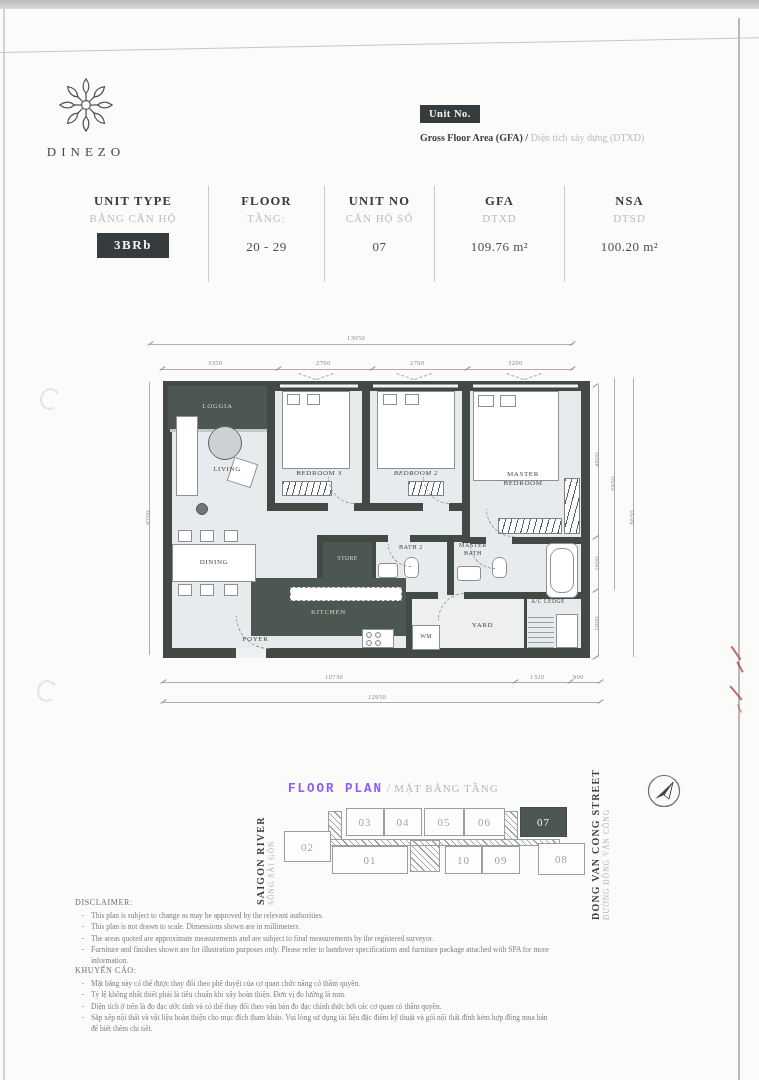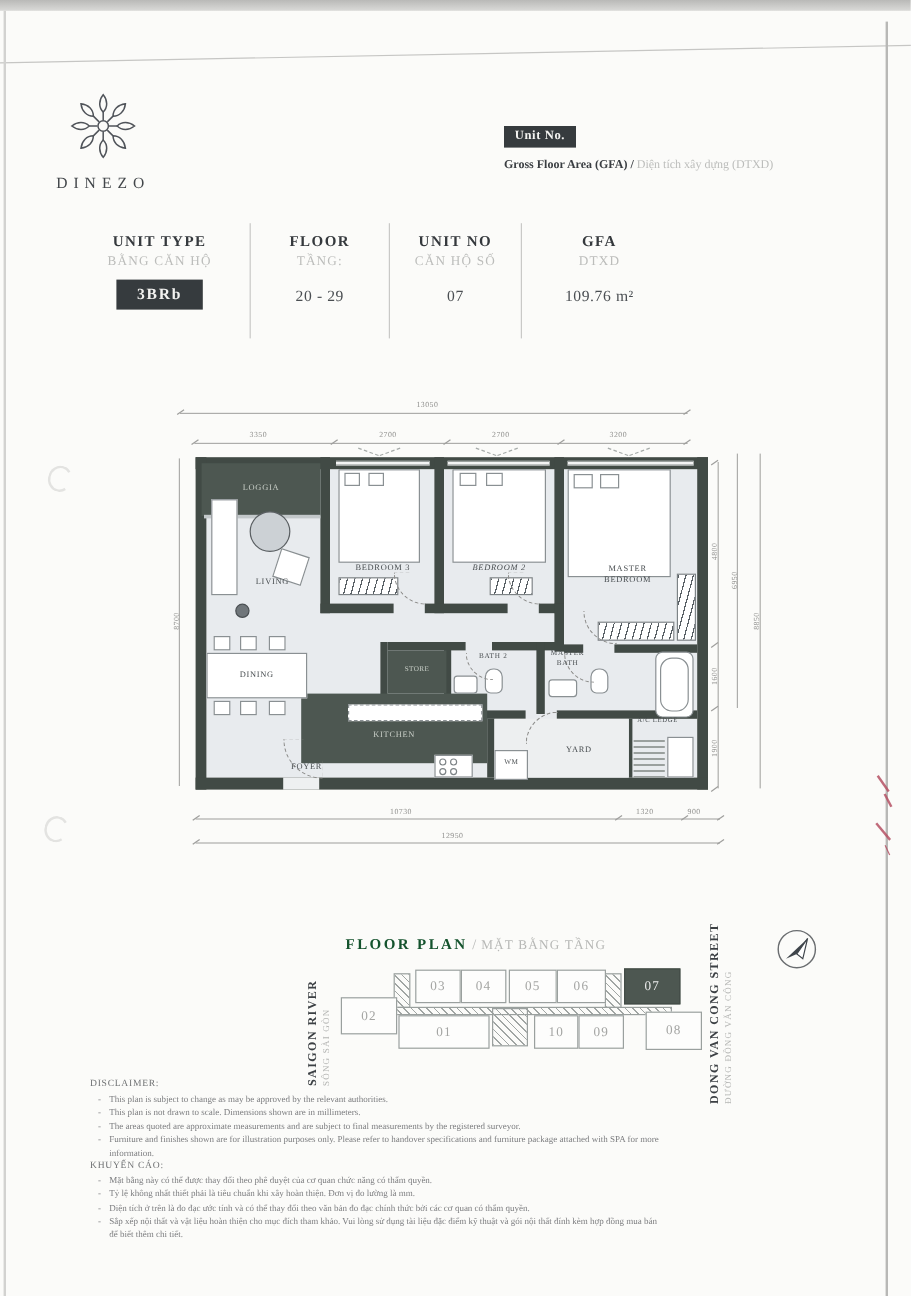--- a/index.html
+++ b/index.html
@@ -36,21 +36,21 @@
   .rlabel{position:absolute;font-size:7px;letter-spacing:.6px;color:#474c4f;text-align:center;line-height:1.25;}
   .rlabel.dk{color:#c9cfc8;}
   .furn{position:absolute;background:#fff;border:1px solid #8a9093;box-sizing:border-box;}
   .zig{position:absolute;background:repeating-linear-gradient(105deg,#596065 0 1px,rgba(0,0,0,0) 1px 6px),#fff;border:1px solid #7d8386;box-sizing:border-box;}
   .arc{position:absolute;border-left:1px dashed #8f8f8d;border-bottom:1px dashed #8f8f8d;border-bottom-left-radius:100%;}
   .wv{position:absolute;width:18px;height:0;border-top:1px dashed #a6aba9;}
   .winstrip{position:absolute;height:4px;background:#f3f4f4;border-top:1px solid #9aa09e;border-bottom:1px solid #9aa09e;box-sizing:border-box;}
   .burner{position:absolute;width:6px;height:6px;border:1px solid #7d8386;border-radius:50%;box-sizing:border-box;background:#fff;}
   .hatchH{position:absolute;background:repeating-linear-gradient(0deg,#9aa09e 0 1px,rgba(0,0,0,0) 1px 5px);}
   
-  .kp-title-en{font-size:12.5px;font-weight:bold;letter-spacing:2px;color:#14532d;}
+  .kp-title-en{font-size:12.5px;font-weight:bold;letter-spacing:2px;color:#8b5cf6;font-family:Liberation Mono, monospace;}
   .kp-sep{font-size:12px;color:#b7b8b6;margin:0 4px;}
   .kp-title-vn{font-size:11px;letter-spacing:1px;color:#b7b8b6;}
   .kunit{position:absolute;background:#fdfdfc;border:1px solid #9aa09e;box-sizing:border-box;display:flex;align-items:center;justify-content:center;font-size:11px;color:#a4a5a3;letter-spacing:1px;}
   .kunit.hl{background:#4d5751;color:#eceded;border-color:#434c47;}
   .hatch{position:absolute;background:repeating-linear-gradient(45deg,#a0a5a3 0 1px,rgba(0,0,0,0) 1px 4.5px);border:1px solid #9aa09e;box-sizing:border-box;}
   .vlabel{position:absolute;transform:rotate(-90deg);transform-origin:0 0;white-space:nowrap;}
   .vl-en{font-size:10px;font-weight:bold;letter-spacing:1.2px;color:#3c4044;}
   .vl-vn{font-size:7.5px;letter-spacing:1px;color:#b5b6b4;margin-top:1px;}
   
   .note{position:absolute;width:480px;}
@@ -135,20 +135,25 @@
     </div>
     <div class="spec-col" style="width:110px;">
       <div class="spec-en">UNIT NO</div>
       <div class="spec-vn">CĂN HỘ SỐ</div>
       <div class="spec-value">07</div>
     </div>
     <div class="spec-col" style="width:130px;">
       <div class="spec-en">GFA</div>
       <div class="spec-vn">DTXD</div>
       <div class="spec-value">109.76 m²</div>
+    </div>
+    <div class="spec-col" style="width:130px;">
+      <div class="spec-en">NSA</div>
+      <div class="spec-vn">DTSD</div>
+      <div class="spec-value">100.20 m²</div>
     </div>
   </div>
 
   <div class="plan">
 
     <div class="dl" style="left:10px;top:14px;width:423px;height:1px;"></div>
     <span class="tick" style="left:10px;top:10px;"></span>
       <span class="tick" style="left:432px;top:10px;"></span>
     <div class="dim" style="left:207px;top:4px;">13050</div>
     <div class="dl" style="left:22px;top:39px;width:411px;height:1px;"></div>
@@ -287,21 +292,21 @@
     <div class="arc" style="left:346px;top:179px;width:27px;height:27px;"></div>
     <div class="arc" style="left:248px;top:214px;width:22px;height:22px;"></div>
     <div class="arc" style="left:330px;top:214px;width:24px;height:24px;"></div>
     <div class="arc" style="left:298px;top:263px;width:26px;height:26px;transform:scaleY(-1);"></div>
     <div class="fill" style="left:96px;top:318px;width:30px;height:10px;background:#eef0f1;"></div>
     <div class="arc" style="left:96px;top:286px;width:32px;height:32px;"></div>
 
     <div class="rlabel" style="left:135px;top:139px;width:88px;">BEDROOM 3</div>
     <div class="rlabel" style="left:230px;top:139px;width:92px;font-style:italic;">BEDROOM 2</div>
     <div class="rlabel" style="left:352px;top:140px;width:62px;">MASTER BEDROOM</div>
-    <div class="rlabel" style="left:52px;top:151px;width:70px;">LIVING</div>
+    <div class="rlabel" style="left:52px;top:135px;width:70px;">LIVING</div>
     <div class="rlabel" style="left:32px;top:228px;width:84px;">DINING</div>
     <div class="rlabel" style="left:88px;top:305px;width:55px;">FOYER</div>
     <div class="rlabel" style="left:236px;top:214px;width:70px;font-size:6px;">BATH 2</div>
     <div class="rlabel" style="left:311px;top:212px;width:44px;font-size:6px;">MASTER BATH</div>
     <div class="rlabel" style="left:300px;top:291px;width:85px;">YARD</div>
     <div class="rlabel" style="left:382px;top:268px;width:52px;font-size:5.5px;">A/C LEDGE</div>
   </div>
 
   <div class="abs" style="left:288px;top:778px;white-space:nowrap;">
     <span class="kp-title-en">FLOOR PLAN</span><span class="kp-sep">/</span><span class="kp-title-vn">MẶT BẰNG TẦNG</span>

